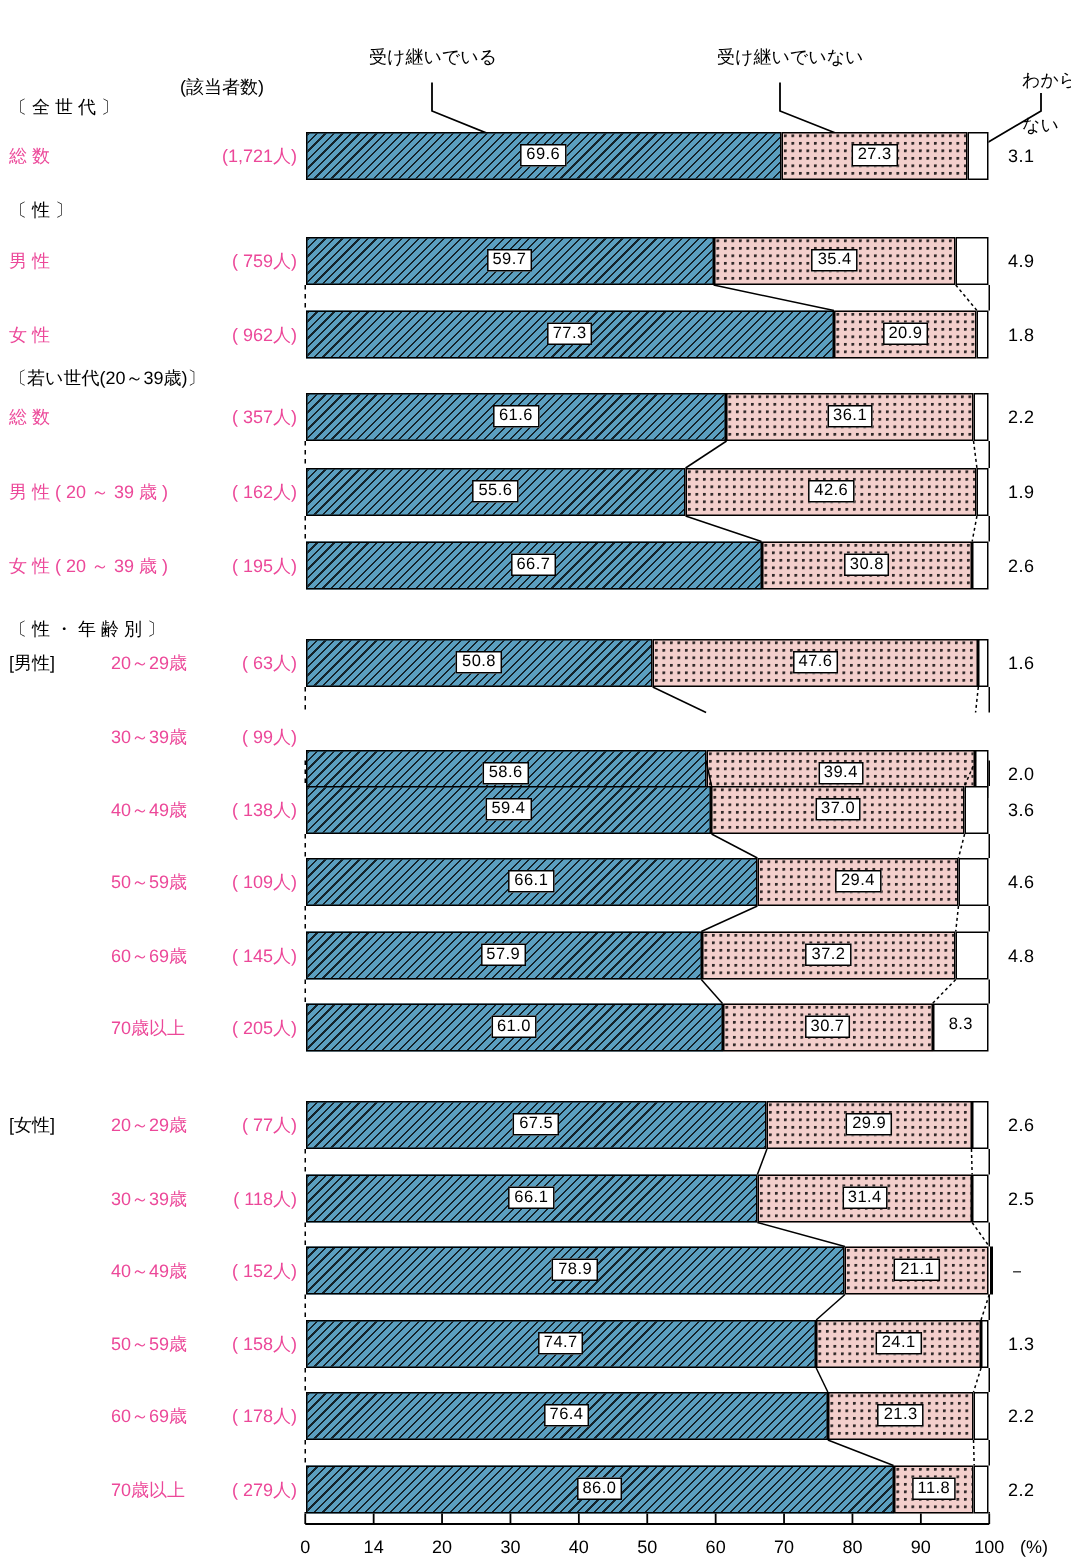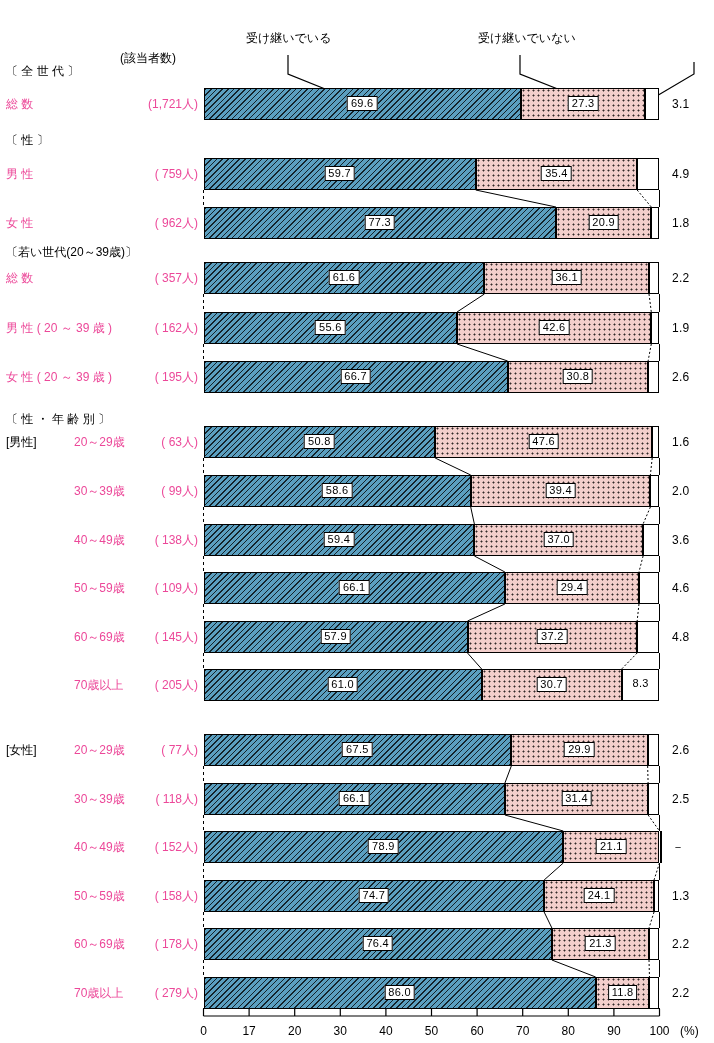--- a/index.html
+++ b/index.html
@@ -68,20 +68,24 @@
   }
   #pct-unit{position:absolute;left:680px;top:16px;font-size:12px;line-height:14px;}
 </style>
 </head>
 <body>
 
 <div class="chart-root">
 
   <div class="legend-label" id="legend-inherit">受け継いでいる</div>
   <div class="legend-label" id="legend-not-inherit">受け継いでいない</div>
+  <div class="legend-label" id="legend-unknown">
+    <span>わから</span><br>
+    <span>ない</span>
+  </div>
 
   <svg class="callout" id="callout-lines" width="714" height="110" style="left:0;top:0;">
     <polyline points="288,55 288,74 345,97" fill="none" stroke="#000" stroke-width="1.2"></polyline>
     <polyline points="520,55 520,74 578,97" fill="none" stroke="#000" stroke-width="1.2"></polyline>
     <polyline points="694,62 694,74 655,97" fill="none" stroke="#000" stroke-width="1.2"></polyline>
   </svg>
 
   <div class="count-header">(該当者数)</div>
 
   <div id="labels-layer">
@@ -214,21 +218,21 @@
         <div class="outval" style="left: 672px; top: 9px;">2.6</div>
       </div>
       <div class="bar-row" style="left: 0px; top: 426px; width: 714px;">
         <div class="seg seg-a" style="left: 203.5px; width: 231.648px;"></div>
         <div class="seg seg-b" style="left: 435.148px; width: 217.056px;"></div>
         <div class="seg seg-c" style="left: 652.204px; width: 7.296px;"></div>
         <div class="val" style="left: 319.324px;">50.8</div>
         <div class="val" style="left: 543.676px;">47.6</div>
         <div class="outval" style="left: 672px; top: 9px;">1.6</div>
       </div>
-      <div class="bar-row" style="left: 0px; top: 475px; width: 714px;">
+      <div class="bar-row" style="left: 0px; top: 500px; width: 714px;">
         <div class="seg seg-a" style="left: 203.5px; width: 267.216px;"></div>
         <div class="seg seg-b" style="left: 470.716px; width: 179.664px;"></div>
         <div class="seg seg-c" style="left: 650.38px; width: 9.12px;"></div>
         <div class="val" style="left: 337.108px;">58.6</div>
         <div class="val" style="left: 560.548px;">39.4</div>
         <div class="outval" style="left: 672px; top: 9px;">2.0</div>
       </div>
       <div class="bar-row" style="left: 0px; top: 524px; width: 714px;">
         <div class="seg seg-a" style="left: 203.5px; width: 270.864px;"></div>
         <div class="seg seg-b" style="left: 474.364px; width: 168.72px;"></div>
@@ -378,21 +382,21 @@
         <line x1="385.9" y1="1" x2="385.9" y2="8" stroke="#000" stroke-width="1.2"></line>
         <line x1="431.5" y1="1" x2="431.5" y2="8" stroke="#000" stroke-width="1.2"></line>
         <line x1="477.09999999999997" y1="1" x2="477.09999999999997" y2="8" stroke="#000" stroke-width="1.2"></line>
         <line x1="522.7" y1="1" x2="522.7" y2="8" stroke="#000" stroke-width="1.2"></line>
         <line x1="568.3" y1="1" x2="568.3" y2="8" stroke="#000" stroke-width="1.2"></line>
         <line x1="613.9000000000001" y1="1" x2="613.9000000000001" y2="8" stroke="#000" stroke-width="1.2"></line>
         <line x1="659.5" y1="1" x2="659.5" y2="8" stroke="#000" stroke-width="1.2"></line>
       </svg>
     <div id="axis-ticks">
         <div class="tick-lbl" style="left: 203.5px;">0</div>
-        <div class="tick-lbl" style="left: 249.1px;">17</div>
+        <div class="tick-lbl" style="left: 249.1px;">14</div>
         <div class="tick-lbl" style="left: 294.7px;">20</div>
         <div class="tick-lbl" style="left: 340.3px;">30</div>
         <div class="tick-lbl" style="left: 385.9px;">40</div>
         <div class="tick-lbl" style="left: 431.5px;">50</div>
         <div class="tick-lbl" style="left: 477.1px;">60</div>
         <div class="tick-lbl" style="left: 522.7px;">70</div>
         <div class="tick-lbl" style="left: 568.3px;">80</div>
         <div class="tick-lbl" style="left: 613.9px;">90</div>
         <div class="tick-lbl" style="left: 659.5px;">100</div>
       </div>

